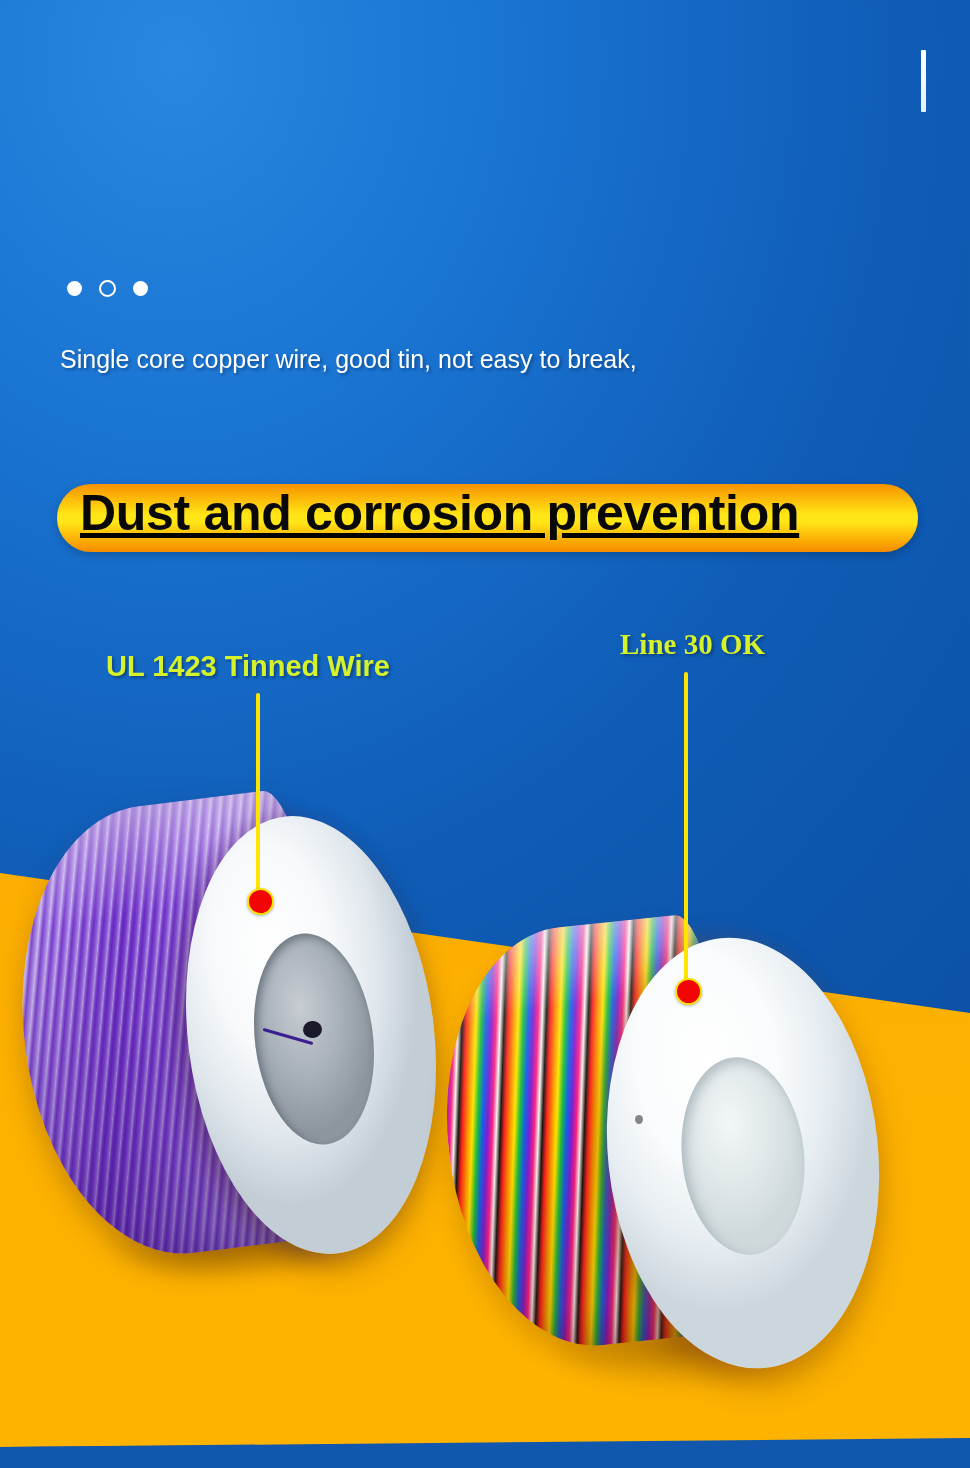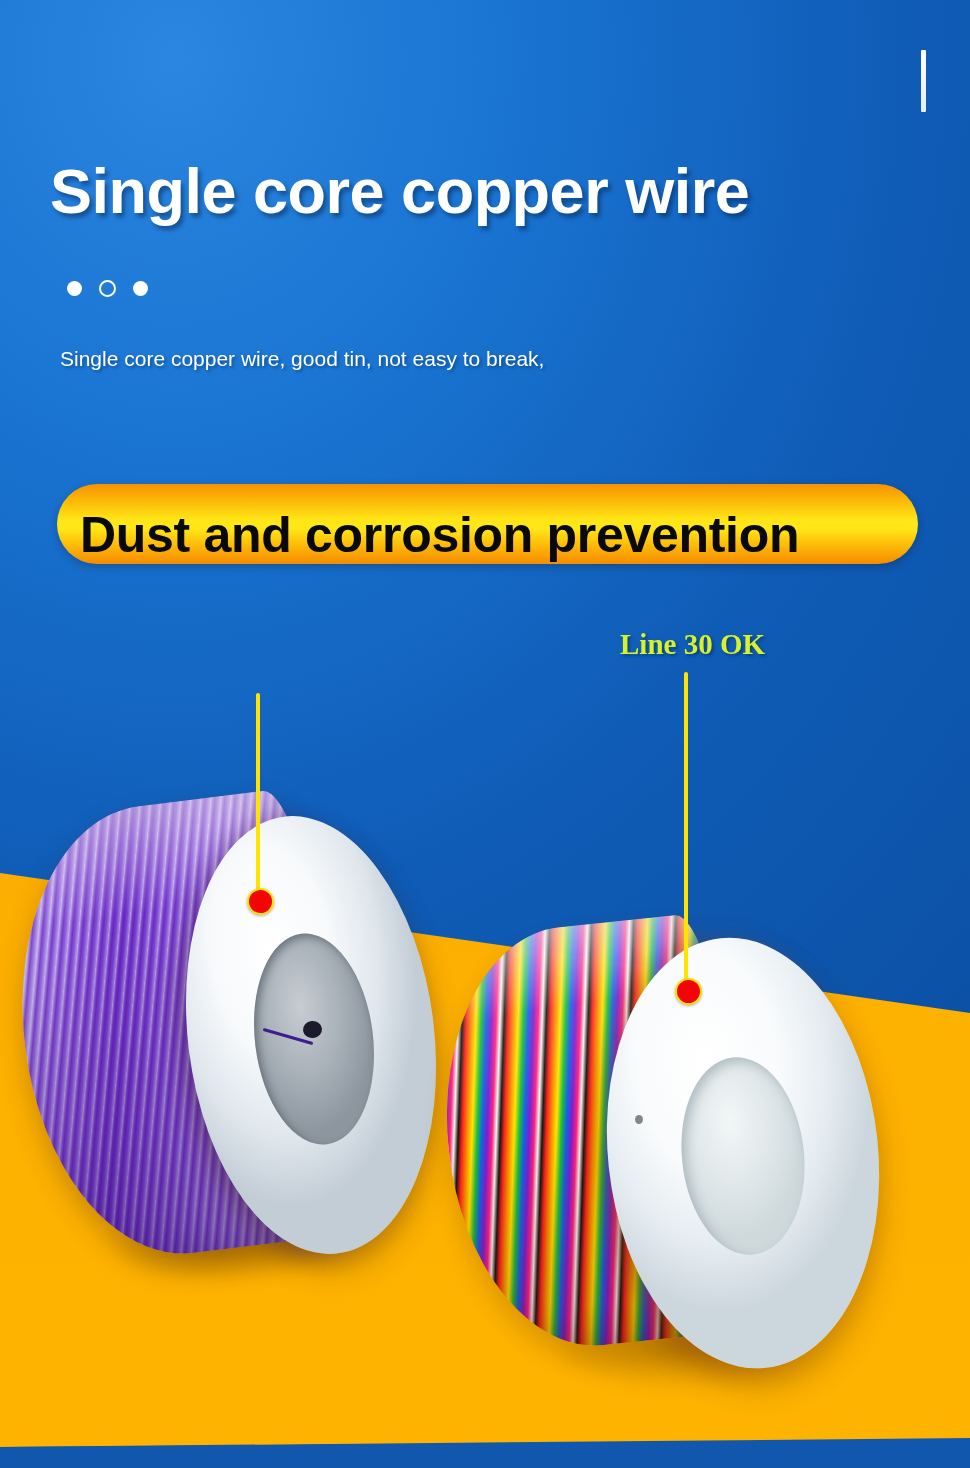--- a/index.html
+++ b/index.html
@@ -39,32 +39,32 @@
   }
   .dots{
     position:absolute;left:67px;top:280px;
     display:flex;align-items:center;gap:17px;
   }
   .dot{width:15px;height:15px;border-radius:50%;background:#ffffff;}
   .dot.hollow{background:transparent;border:2px solid #ffffff;width:13px;height:13px;}
 
   .subtitle{
     position:absolute;left:60px;top:336px;width:860px;
-    font-size:21px;line-height:46px;color:#ffffff;font-weight:400;
+    font-size:25px;line-height:46px;color:#ffffff;font-weight:400;
     text-shadow:2px 2px 3px rgba(2,26,62,.40);
   }
   .subtitle div{white-space:nowrap;}
 
   
   .pill{
-    position:absolute;left:57px;top:484px;width:861px;height:80px;
+    position:absolute;left:57px;top:484px;width:861px;height:68px;
     border-radius:40px;
     background:linear-gradient(180deg,#f79202 0%, #fbb306 18%, #ffe617 45%, #ffe617 56%, #fcb306 80%, #f58b01 100%);
     box-shadow:0 3px 9px rgba(0,0,0,.22);
-    display:flex;align-items:flex-end;
+    display:flex;align-items:flex-start;text-decoration:underline;
   }
   .pill-text{
     margin-left:23px;
     font-size:50px;font-weight:bold;color:#090909;
     letter-spacing:-0.3px;white-space:nowrap;
   }
 
   
   .callout-label{
     position:absolute;
@@ -191,21 +191,20 @@
 </head>
 <body>
 
 <div id="banner">
 
   <div class="bg-orange-wedge"></div>
   <div class="bg-bottom-blue"></div>
 
   <div class="accent-bar"></div>
 
-  <div class="title">Single core copper wire</div>
 
   <div class="dots">
     <span class="dot"></span>
     <span class="dot hollow"></span>
     <span class="dot"></span>
   </div>
 
   <div class="subtitle">
     <div>Single core copper wire, good tin, not easy to break,</div>
   </div>
@@ -227,20 +226,21 @@
   </div>
 
   <div class="spool spool-rainbow">
     <div class="sr-body"></div>
     <div class="sr-body-shade"></div>
     <div class="sr-flange"></div>
     <div class="sr-hub"></div>
     <div class="sr-speck"></div>
   </div>
 
+  <div class="callout-label left">UL 1423 Tinned Wire</div>
   <div class="leader left"></div>
   <div class="hotspot left"></div>
 
   <div class="callout-label right">Line 30 OK</div>
   <div class="leader right"></div>
   <div class="hotspot right"></div>
 
 </div>
 
 </body></html>

